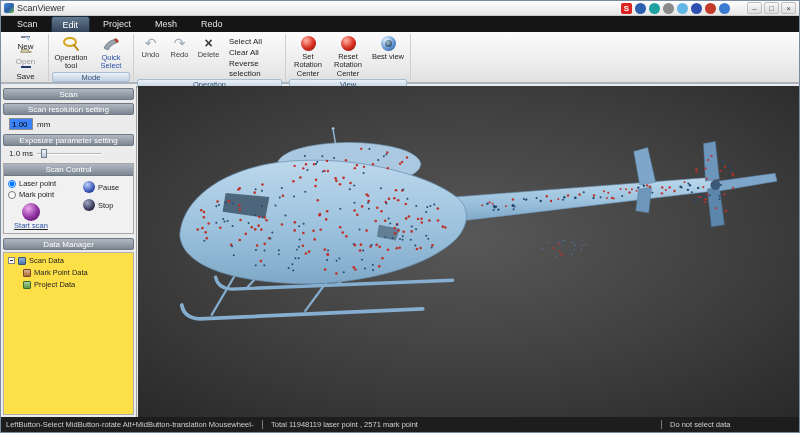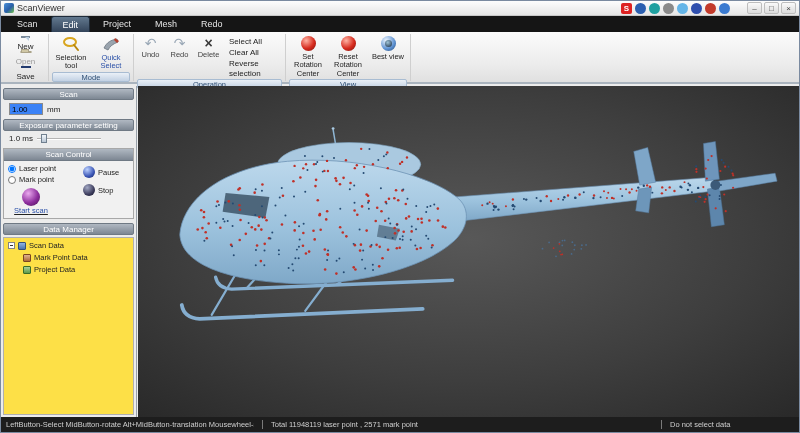--- a/index.html
+++ b/index.html
@@ -81,21 +81,21 @@
   .eye::after { content:""; position:absolute; inset:4px; border-radius:50%;
     background: radial-gradient(circle at 40% 35%, #9fc4d8, #10233a); }
   
   .sidebar { position: absolute; top: 85px; left: 0; width: 136px; bottom: 15px;
     background: #ececec; border-right: 1px solid #98a0a8; display: flex;
     flex-direction: column; font-size: 8px; }
   .shead { height: 12px; line-height: 11px; margin: 2px 2px 1px;
     background: linear-gradient(#b0b8c2, #7d8793); color: #fff; text-align: center;
     border: 1px solid #6f7984; border-radius: 2px; font-size: 8px; flex: none; }
   .srow { display: flex; align-items: center; gap: 4px; padding: 2px 8px; flex: none; }
-  .resinput { width: 34px; height: 12px; font-size: 8px; border: 1px solid #8a8a8a;
+  .resinput { width: 24px; height: 12px; font-size: 8px; border: 1px solid #8a8a8a;
     padding: 0 2px; font-family: inherit; background: #3b82f6; }
   .slider { position: relative; width: 64px; height: 9px; }
   .slider .track { position: absolute; top: 4px; left: 0; right: 0; height: 2px;
     background: #b4b4b4; border-bottom: 1px solid #fff; }
   .slider .thumb { position: absolute; top: 0; left: 4px; width: 6px; height: 9px;
     background: linear-gradient(#f2f6fa, #b9c6d4); border: 1px solid #71808f; }
   .ctrlbox { margin: 3px 2px 2px; border: 1px solid #a8a8a8; background: #f1f1f1;
     padding-bottom: 3px; flex: none; }
   .ctrlbox .shead { margin: 0 0 2px; border-left: none; border-right: none; border-top: none;
     border-radius: 0; }
@@ -194,21 +194,21 @@
       </div>
     </div>
 
     <div class="rgroup">
       <div class="rgroup-body">
         <div class="bigbtn">
           <svg class="ic-lasso" viewBox="0 0 18 16">
             <ellipse cx="8" cy="6" rx="6" ry="4" fill="none" stroke="#d8a51f" stroke-width="2"></ellipse>
             <path d="M12 9 L16 14" stroke="#b8860b" stroke-width="2" stroke-linecap="round"></path>
           </svg>
-          <span>Selection tool</span>
+          <span>Operation tool</span>
         </div>
         <div class="bigbtn">
           <svg class="ic-quick" viewBox="0 0 18 16">
             <path d="M2 12 C5 6 9 4 15 3 L16 6 C11 8 8 10 6 14 Z" fill="#9aa4ae" stroke="#6a747e" stroke-width="0.8"></path>
             <path d="M13 2 L17 5 L15 7 L12 4 Z" fill="#b5412f"></path>
           </svg>
           <span class="lbl-blue">Quick Select</span>
         </div>
       </div>
       <div class="rgroup-label">Mode</div>
@@ -255,20 +255,21 @@
         </div>
       </div>
       <div class="rgroup-label">View</div>
     </div>
 
   </div>
 
   <div class="sidebar">
     <div class="shead">Scan</div>
 
+    <div class="shead">Scan resolution setting</div>
     <div class="srow">
       <input class="resinput" value="1.00" style="">
       <span>mm</span>
     </div>
 
     <div class="shead">Exposure parameter setting</div>
     <div class="srow">
       <span>1.0 ms</span>
       <span class="slider">
         <span class="track"></span>

